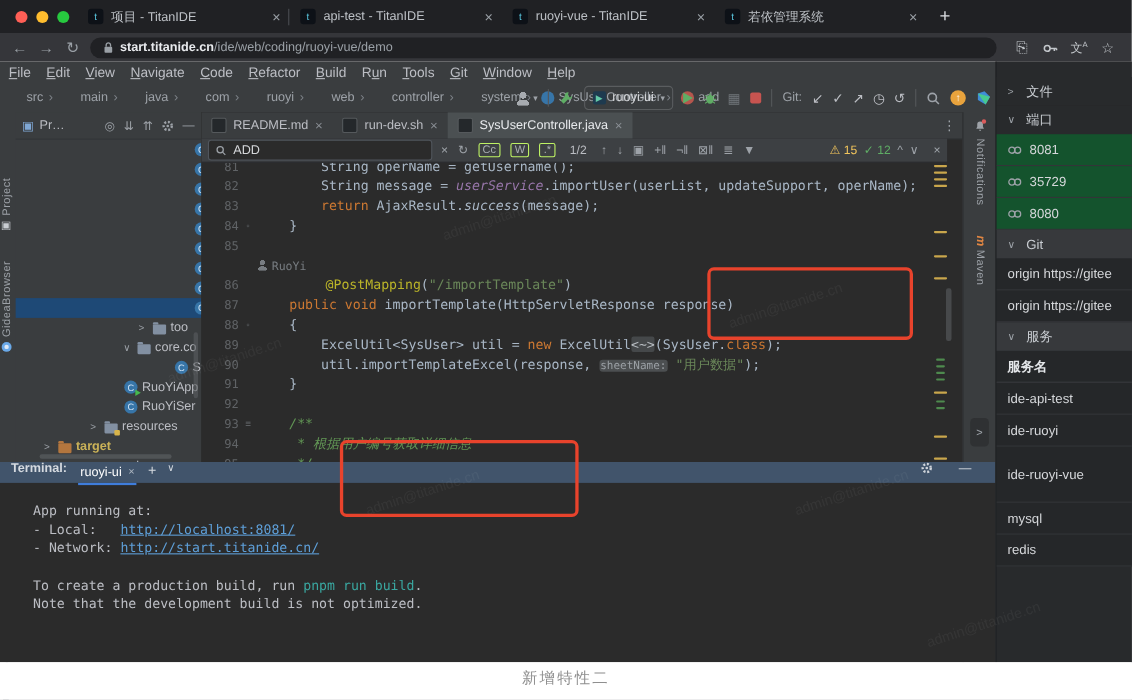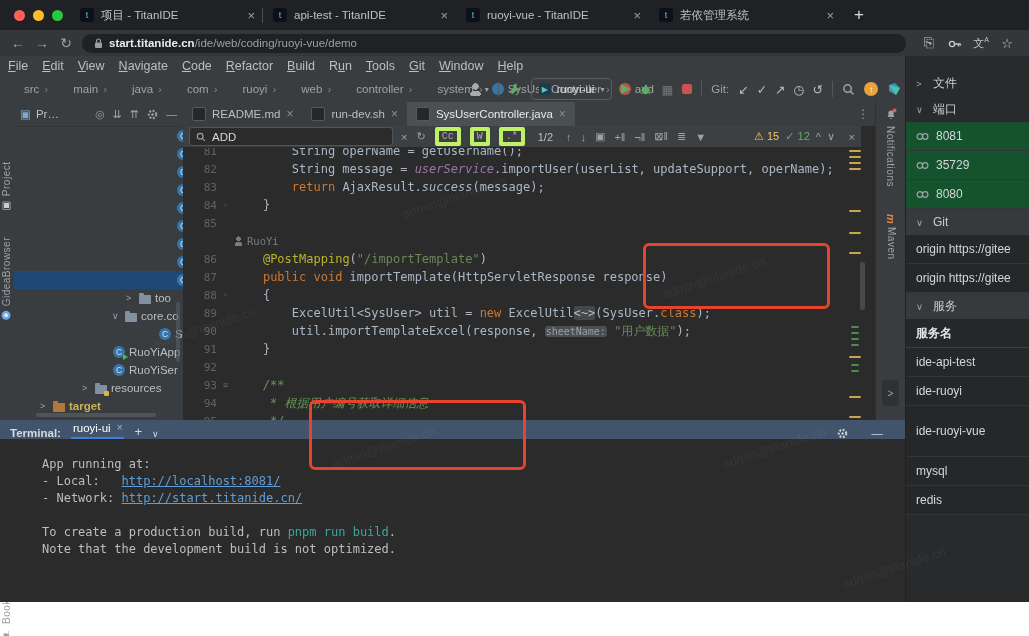--- a/index.html
+++ b/index.html
@@ -78,52 +78,52 @@
   .edtab .x{color:#8b9096;font-size:12px;}
   .fsq{width:12px;height:12px;border-radius:2px;background:#24282b;border:1px solid #55595c;
     display:flex;align-items:center;justify-content:center;font-size:7.5px;flex:none;}
   [data-ic="md"].fsq{color:#9fb3c4;} [data-ic="sh"].fsq{color:#58c4a3;}
   #searchbar{left:0;top:24px;width:678px;height:22px;background:#3d4043;border-bottom:1px solid #282a2c;
      display:flex;align-items:center;gap:8px;padding:0 6px;box-sizing:border-box;z-index:5;}
   #searchfield{display:flex;align-items:center;gap:6px;background:#2b2b2b;border:1px solid #50555c;border-radius:3px;
      height:17px;width:190px;padding:0 6px;font-size:11.5px;color:#d5d7da;}
   .smag{width:10px;height:10px;flex:none;}
   .sic{color:#9da2a8;font-size:11px;}
-  .sic[data-k="c"]{border:4px solid #bef264;border-radius:2px;padding:0 3px;font-size:10px;color:#a8adb3;font-family:Liberation Mono, monospace;}
+  .sic[data-k="c"]{border:1px solid #bef264;border-radius:2px;padding:0 3px;font-size:10px;color:#a8adb3;}
   .sic[data-k="n"]{color:#bcbec4;margin:0 4px;}
   #codelines{left:0;top:40px;width:692px;}
   .cl{display:flex;height:18px;align-items:center;}
   .cl .ln{width:34px;text-align:right;color:#606366;font:11px "DejaVu Sans Mono",monospace;flex:none;}
   .cl .gut{width:17px;text-align:center;color:#6a6e72;font-size:9px;flex:none;}
   .cl pre{margin:0;font:12px "DejaVu Sans Mono","Liberation Mono",monospace;white-space:pre;color:#a9b7c6;}
   .tok[data-c="kw"]{color:#cc7832;}
   .tok[data-c="str"]{color:#6a8759;}
-  .tok[data-c="ann"]{color:#bbb529;}
+  .tok[data-c="ann"]{color:#bbb529;margin-left:33px;}
   .tok[data-c="com"]{color:#629755;font-style:italic;}
   .tok[data-c="field"]{color:#9876aa;font-style:italic;}
   .tok[data-c="smi"]{font-style:italic;}
   .tok[data-c="hint"]{background:#4c4f51;color:#9a9fa4;border-radius:3px;padding:0 1px;font-size:10px;}
   .tok[data-c="fold"]{background:#45484a;color:#b9bec3;border-radius:2px;}
   .tok[data-c="inlay"]{color:#787d82;font-size:10.5px;}
   .tok[data-c="inlay"]::before{content:"";display:inline-block;width:9px;height:10px;margin-right:4px;vertical-align:-1px;
      background:radial-gradient(circle 2.4px at 4.5px 2.8px,#787d82 98%,transparent),
                 radial-gradient(ellipse 4px 2.6px at 4.5px 8.6px,#787d82 98%,transparent);}
   #inspect{right:40px;top:28px;display:flex;gap:6px;align-items:center;font-size:11px;z-index:6;}
   #stripecol{right:14px;top:46px;width:12px;}
   .mark{position:absolute;left:0;height:2px;border-radius:1px;}
   .mk-y{background:#c9a64c;width:12px;} .mk-g{background:#4e8a4e;width:8px;left:2px;}
   #edvthumb{right:10px;top:160px;width:5px;height:48px;background:#5a5e61;border-radius:2px;opacity:.6;}
   
   #rightstrip{left:875px;top:46px;width:30px;height:500px;border-left:1px solid #2e3032;}
   .mavM{color:#e28743;font-weight:bold;font-style:italic;font-size:11px;}
   
   #terminal{left:0;top:364px;width:905px;height:182px;background:#2b2b2b;}
-  #termhead{display:flex;align-items:flex-end;height:19px;background:#41546b;padding:0 10px;font-size:11.5px;color:#d5dae0;gap:10px;}
+  #termhead{display:flex;align-items:flex-start;height:19px;background:#41546b;padding:0 10px;font-size:11.5px;color:#d5dae0;gap:10px;}
   #termtab{display:flex;align-items:center;gap:6px;height:19px;border-bottom:2px solid #3f7ddb;color:#fff;padding:0 2px;}
-  .term-lines{padding:18px 0 0 30px;margin-left:12px;}
+  .term-lines{padding:18px 0 0 30px;}
   .tl{display:block;height:17px;font:12px "DejaVu Sans Mono","Liberation Mono",monospace;color:#bcbec4;white-space:pre;}
   .tl .tok[data-c="lnk"]{color:#5e9fd8;text-decoration:underline;}
   .tl .tok[data-c="cmd"]{color:#3aa7a0;}
   
   #rpanel{left:905px;top:0px;width:124px;height:546px;background:#282a2c;border-left:1px solid #1f2123;font-size:12px;color:#d5d7da;}
   .rsec-h{display:flex;align-items:center;gap:8px;height:26px;background:#37393c;padding:0 10px;color:#c9cdd2;}
   .rsec-h .ch{font-size:9.5px;color:#9da2a8;width:9px;}
   .ritem{display:flex;align-items:center;gap:7px;height:28px;padding:0 10px;border-bottom:1px solid #333538;white-space:nowrap;overflow:hidden;}
   .ritem.hdr{font-weight:bold;color:#e4e6e9;border-bottom:1px solid #3d3f42;}
   .ritem[data-tall="1"]{height:50px;}
@@ -712,13 +712,16 @@
   <span class="wm" style="left:150px;top:320px">admin@titanide.cn</span>
   <span class="wm" style="left:400px;top:190px">admin@titanide.cn</span>
   <span class="wm" style="left:660px;top:270px">admin@titanide.cn</span>
   <span class="wm" style="left:330px;top:440px">admin@titanide.cn</span>
   <span class="wm" style="left:720px;top:440px">admin@titanide.cn</span>
   <span class="wm" style="left:840px;top:560px">admin@titanide.cn</span>
 
   <div class="redbox" style="left:643px;top:243px;width:181px;height:60px"></div>
   <div class="redbox" style="left:309px;top:400px;width:211px;height:64px"></div>
 
+  <div class="abs" id="caption">
+    <span>新增特性二</span>
+  </div>
 </div>
 
 </body></html>

